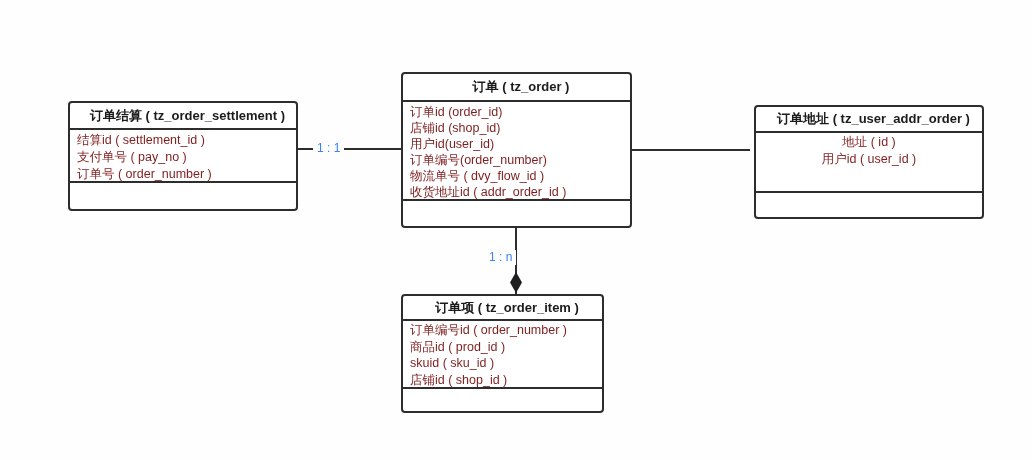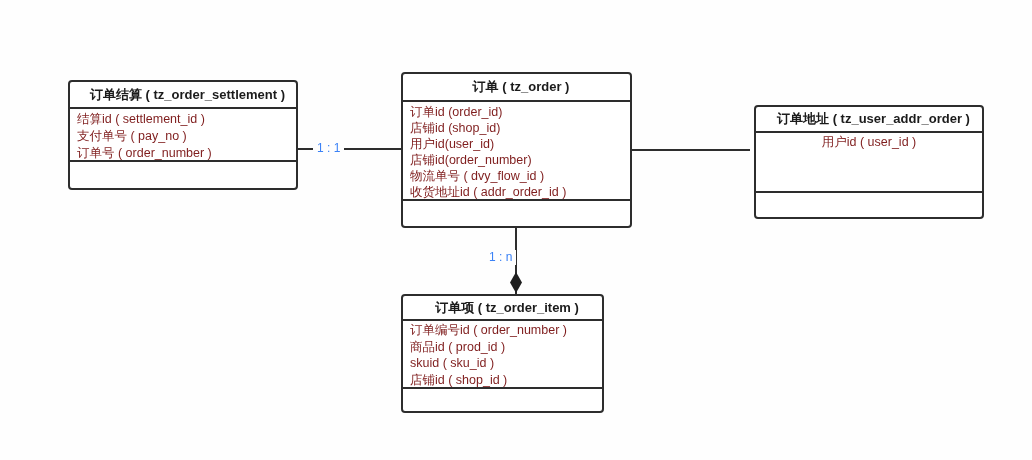--- a/index.html
+++ b/index.html
@@ -16,21 +16,21 @@
     font-weight:bold;font-size:13px;color:#1b1b1b;
     border-bottom:2px solid #2d2d2d;white-space:nowrap;padding-left:9px;
   }
   .entity .flds{
     flex:1 1 auto;padding:2px 7px 0 7px;font-size:12.5px;color:#7f1d1d;
     overflow:hidden;white-space:nowrap;
   }
   .entity .ftr{flex:0 0 auto;border-top:2px solid #2d2d2d;}
 
   
-  .e-settlement{left:68px;top:80px;width:230px;height:110px;}
+  .e-settlement{left:68px;top:101px;width:230px;height:110px;}
   .e-settlement .hdr{height:25px;}
   .e-settlement .flds{line-height:17px;border-radius:14px;}
   .e-settlement .ftr{height:26px;}
 
   .e-order{left:401px;top:72px;width:231px;height:156px;}
   .e-order .hdr{height:26px;}
   .e-order .flds{line-height:16px;}
   .e-order .ftr{height:25px;}
 
   .e-addr{left:754px;top:105px;width:230px;height:114px;text-align:center;}
@@ -73,30 +73,31 @@
     </div>
     <div class="ftr"></div>
   </div>
 
   <div class="entity e-order">
     <div class="hdr">订单 ( tz_order )</div>
     <div class="flds">
       <div>订单id (order_id)</div>
       <div>店铺id (shop_id)</div>
       <div>用户id(user_id)</div>
-      <div>店铺id(order_number)</div>
+      <div>订单编号(order_number)</div>
       <div>物流单号 ( dvy_flow_id )</div>
       <div>收货地址id ( addr_order_id )</div>
     </div>
     <div class="ftr"></div>
   </div>
 
   <div class="entity e-addr">
     <div class="hdr">订单地址 ( tz_user_addr_order )</div>
     <div class="flds">
+      <div>地址 ( id )</div>
       <div>用户id ( user_id )</div>
     </div>
     <div class="ftr"></div>
   </div>
 
   <div class="entity e-item">
     <div class="hdr">订单项 ( tz_order_item )</div>
     <div class="flds">
       <div>订单编号id ( order_number )</div>
       <div>商品id ( prod_id )</div>

